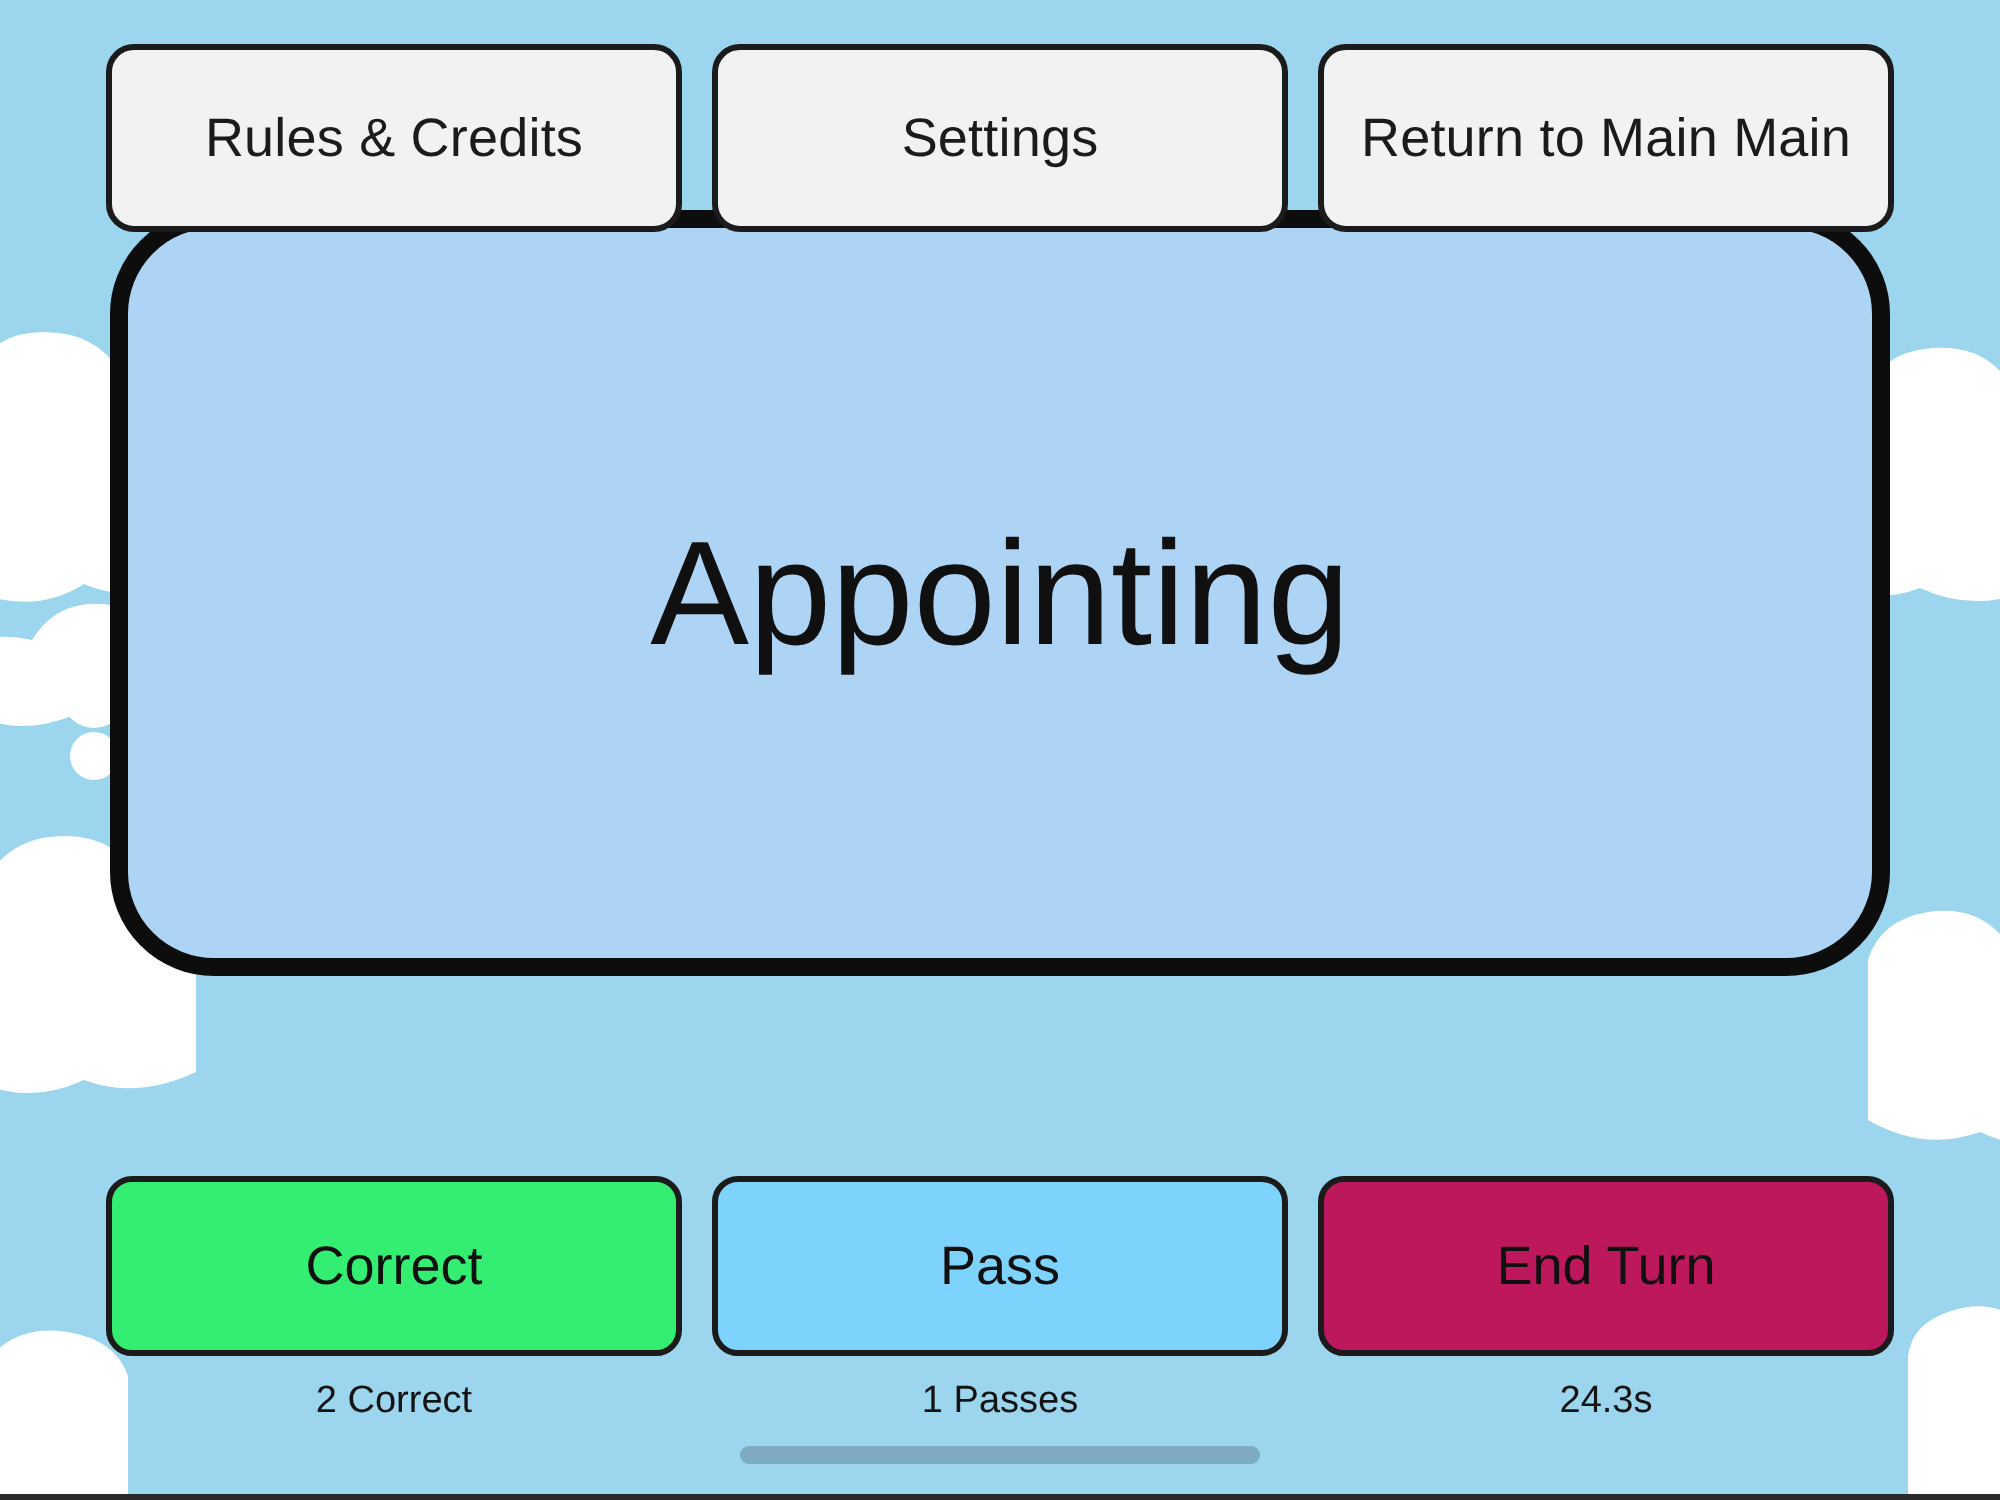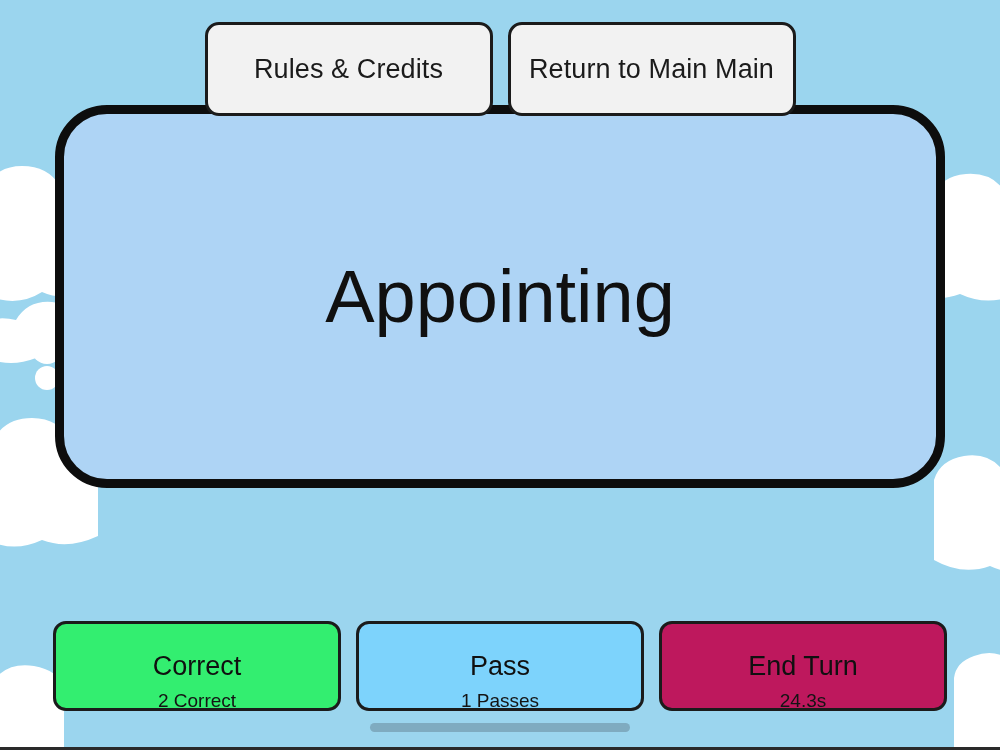--- a/index.html
+++ b/index.html
@@ -93,21 +93,20 @@
     position: absolute;
     left: 0;
     top: 588px;
     width: 1000px;
     height: 90px;
     display: flex;
     justify-content: center;
     align-items: stretch;
     gap: 15px;
     z-index: 3;
-    margin-top: 33px;
   }
   .action-btn {
     width: 288px;
     border: 3px solid #1b1b1b;
     border-radius: 13px;
     box-sizing: border-box;
     display: flex;
     align-items: center;
     justify-content: center;
     font-size: 27px;
@@ -185,20 +184,23 @@
 
       <path d="M 1060 664 q -24 -12 -48 -2 q -16 -14 -38 -6 q -18 6 -20 22 l 0 72 l 106 0 z"></path>
     </g>
   </svg>
 
   <div class="top-bar">
     <div class="top-btn">
       <span>Rules &amp; Credits</span>
     </div>
     <div class="top-btn">
+      <span>Settings</span>
+    </div>
+    <div class="top-btn">
       <span>Return to Main Main</span>
     </div>
   </div>
 
   <div class="word-card">
     <div class="word-text">Appointing</div>
   </div>
 
   <div class="action-bar">
     <div class="action-btn btn-correct">

